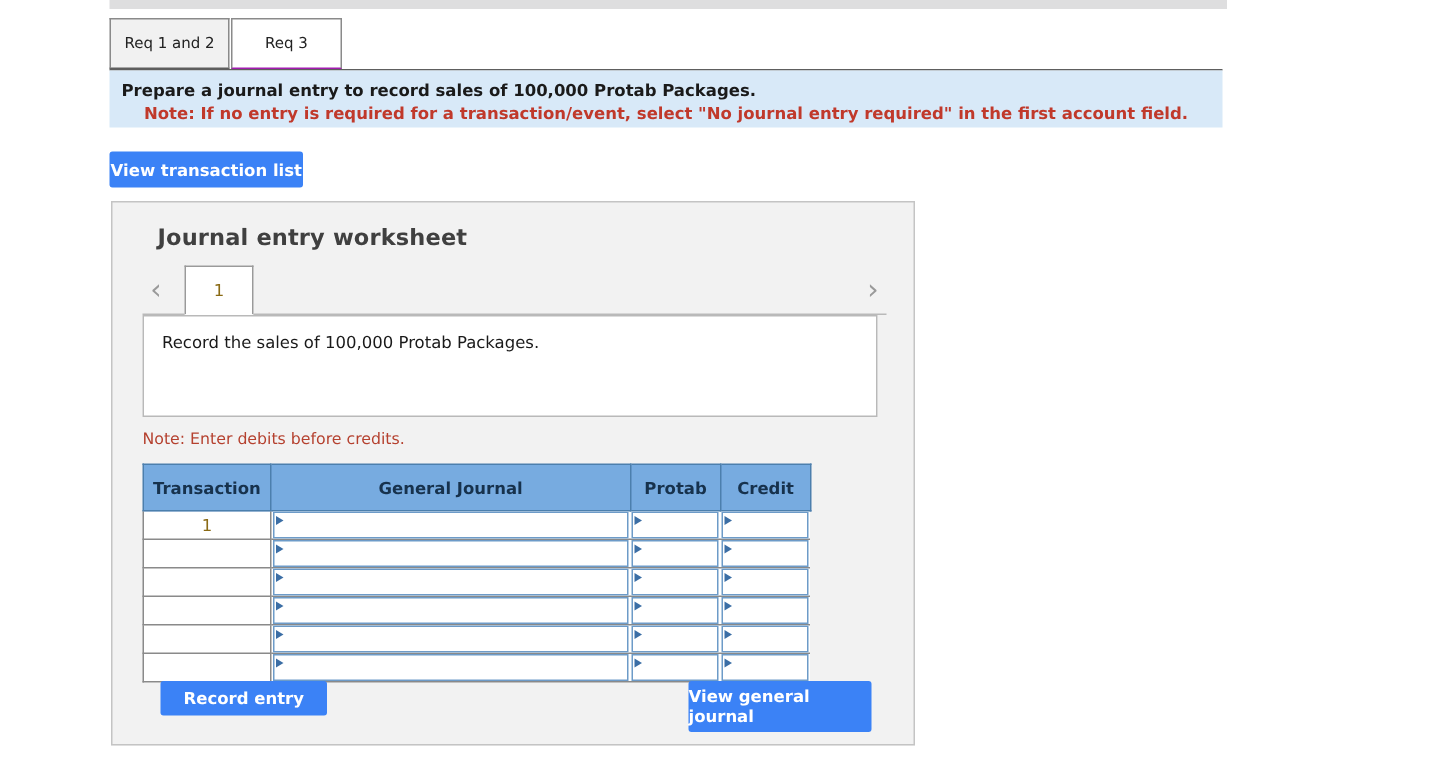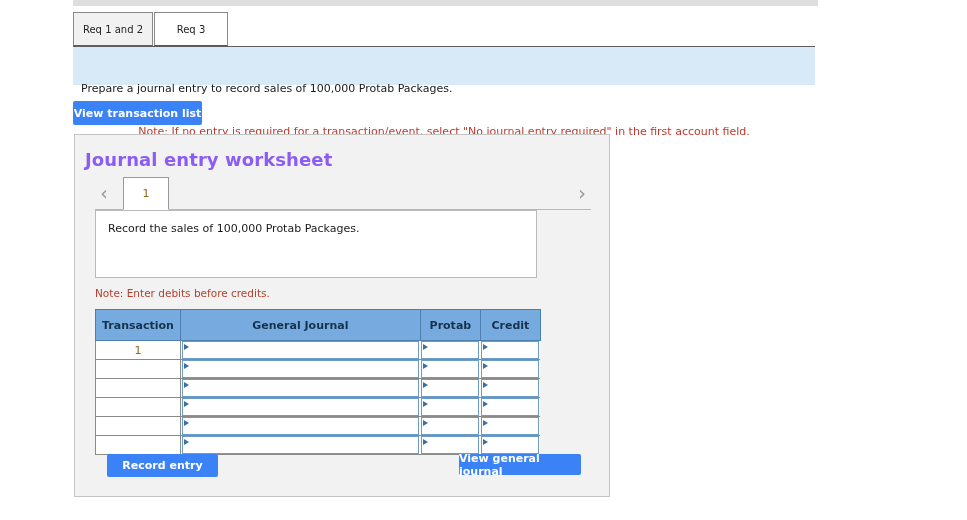--- a/index.html
+++ b/index.html
@@ -78,24 +78,23 @@
     left: 73px;
     top: 47px;
     width: 742px;
     height: 38px;
     box-sizing: border-box;
     background: #d8e9f8;
     padding: 6px 8px 0 8px;
   }
   .banner-line {
     font-size: 11px;
-    font-weight: normal;
+    font-weight: bold;
     line-height: 15px;
     white-space: nowrap;
-    margin-top: 28px;
   }
   .banner-line-1 { color: #1a1a1a; }
   .banner-line-2 { color: #c0392b; text-align: center; }
 
   
   .btn {
     background: #3b82f6;
     color: #ffffff;
     font-size: 11px;
     font-weight: bold;
@@ -122,25 +121,25 @@
     left: 74px;
     top: 134px;
     width: 536px;
     height: 363px;
     box-sizing: border-box;
     background: #f2f2f2;
     border: 1px solid #c4c4c4;
   }
   .panel-title {
     position: absolute;
-    left: 10px;
+    left: 30px;
     top: 14px;
-    font-size: 18px;
+    font-size: 15px;
     font-weight: bold;
-    color: #8b5cf6;
+    color: #404040;
     letter-spacing: 0.1px;
   }
 
   
   .pager {
     position: absolute;
     left: 20px;
     top: 42px;
     width: 496px;
     height: 33px;
@@ -186,21 +185,21 @@
     cursor: pointer;
     z-index: 2;
     user-select: none;
   }
 
   
   .desc-box {
     position: absolute;
     left: 20px;
     top: 75px;
-    width: 442px;
+    width: 490px;
     height: 68px;
     box-sizing: border-box;
     background: #ffffff;
     border: 1px solid #b9b9b9;
     padding: 11px 0 0 12px;
   }
   .desc-text {
     font-size: 11px;
     color: #1a1a1a;
   }
@@ -284,21 +283,21 @@
     left: 163px;
     top: 319px;
     width: 111px;
     height: 23px;
   }
   .btn-viewjournal {
     position: absolute;
     left: 384px;
     top: 319px;
     width: 122px;
-    height: 21px;
+    height: 34px;
   }
 </style>
 </head>
 <body>
 
 <div class="top-strip"></div>
 
 <div class="tabbar">
   <div class="tabline"></div>
   <div class="tab tab-inactive">Req 1 and 2</div>

